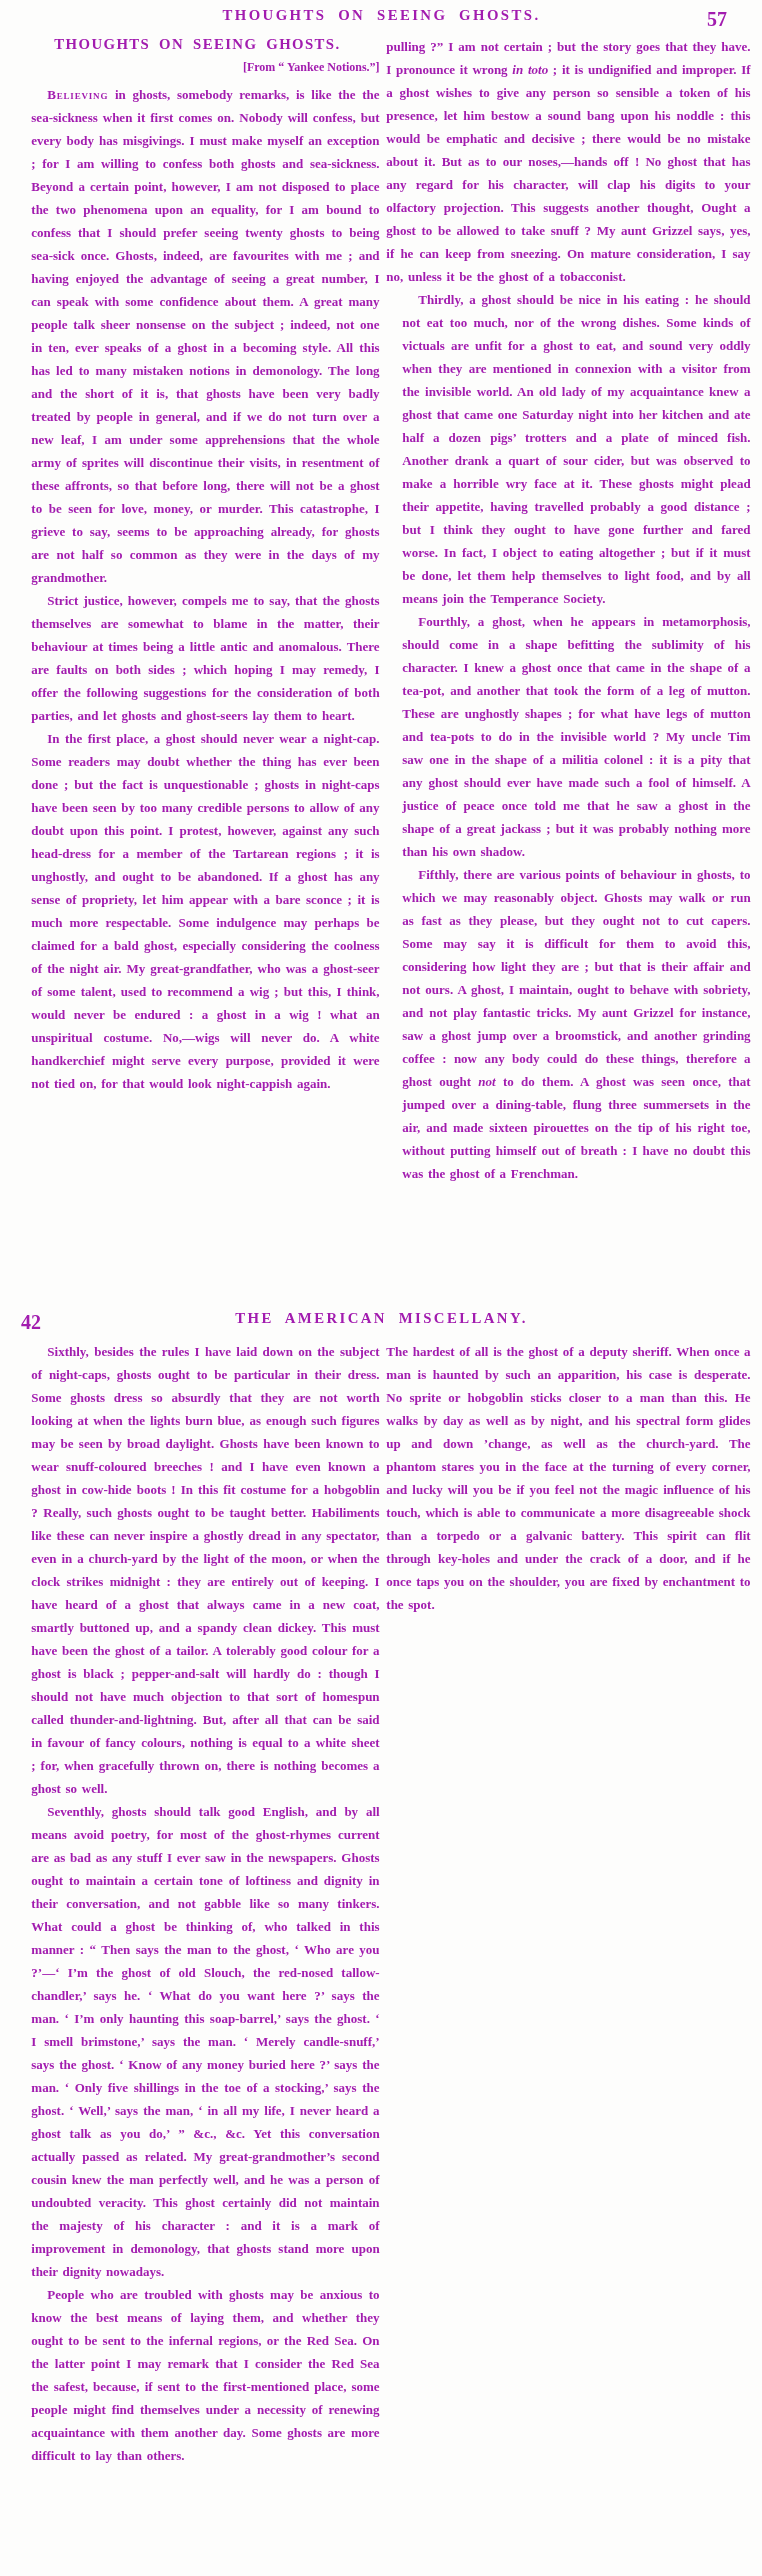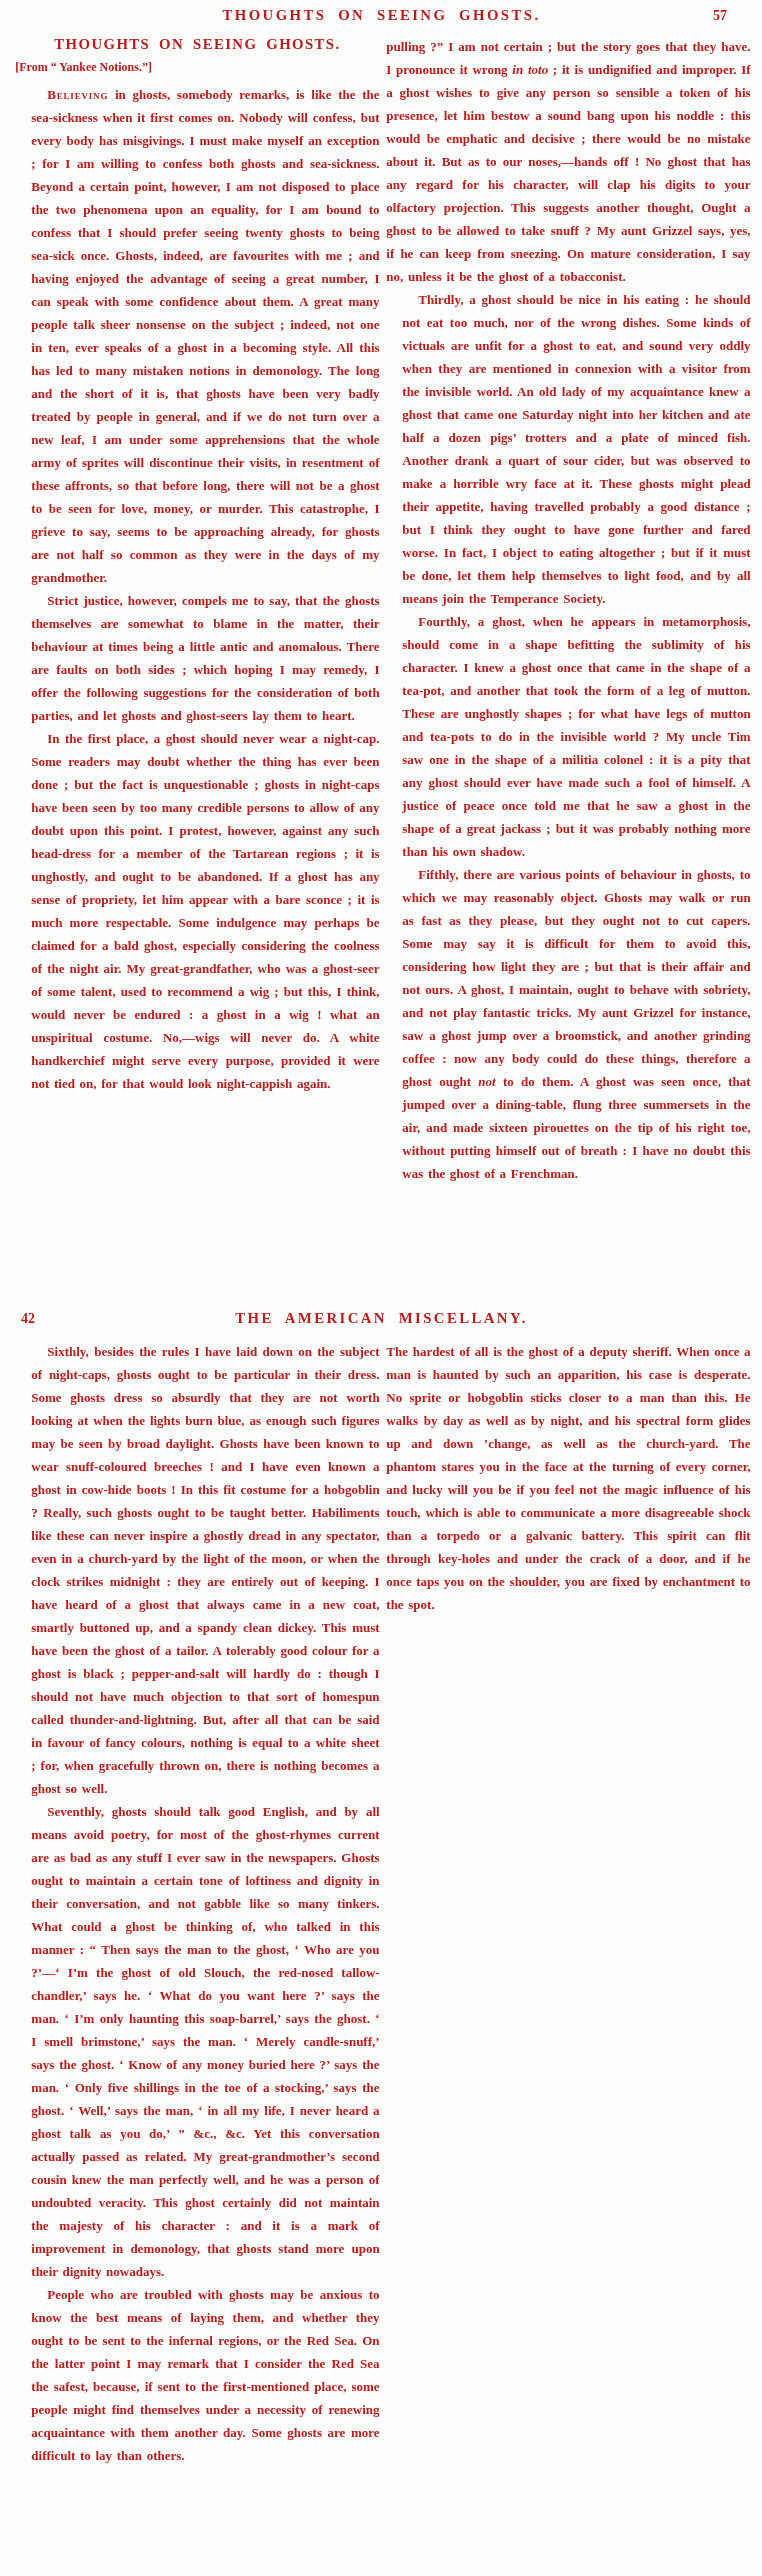--- a/index.html
+++ b/index.html
@@ -3,21 +3,21 @@
 <meta charset="utf-8">
 <style>
   html, body {
     margin: 0;
     padding: 0;
     background: #ffffff;
   }
   .doc {
     width: 747px;
     background: #fdfdfc;
-    color: #b91c1c;
+    color: #a21caf;
     font-family: "Liberation Serif", "DejaVu Serif", serif;
     font-weight: 700;
   }
   .page {
     position: relative;
     width: 763px;
     height: 1288px;
     overflow: hidden;
     background: #fdfdfc;
   }
@@ -33,21 +33,21 @@
     position: absolute;
     left: 0;
     right: 0;
     text-align: center;
     font-size: 14.8px;
     letter-spacing: 2.4px;
     word-spacing: 5.7px;
   }
   .page-num {
     position: absolute;
-    font-size: 14px;
+    font-size: 20px;
   }
   .page-num.right { right: 36px; top: 1px; }
   .page-num.left  { left: 21px;  top: 1px; }
   .columns {
     position: absolute;
     left: 15.3px;
     right: 12.4px;
     display: flex;
     gap: 6.7px;
   }
@@ -59,21 +59,21 @@
   }
   .article-title {
     margin: 1px 0 6.7px 0;
     text-align: center;
     font-size: 14.8px;
     font-weight: 700;
     letter-spacing: 1.4px;
     word-spacing: 3.8px;
   }
   .article-source {
-    text-align: left;
+    text-align: right;
     font-size: 12px;
     margin: 0 0 8.6px 0;
   }
   p.body-para {
     margin: 0;
     font-size: 13px;
     line-height: 23px;
     text-align: justify;
     word-spacing: 1.4px;
   }

